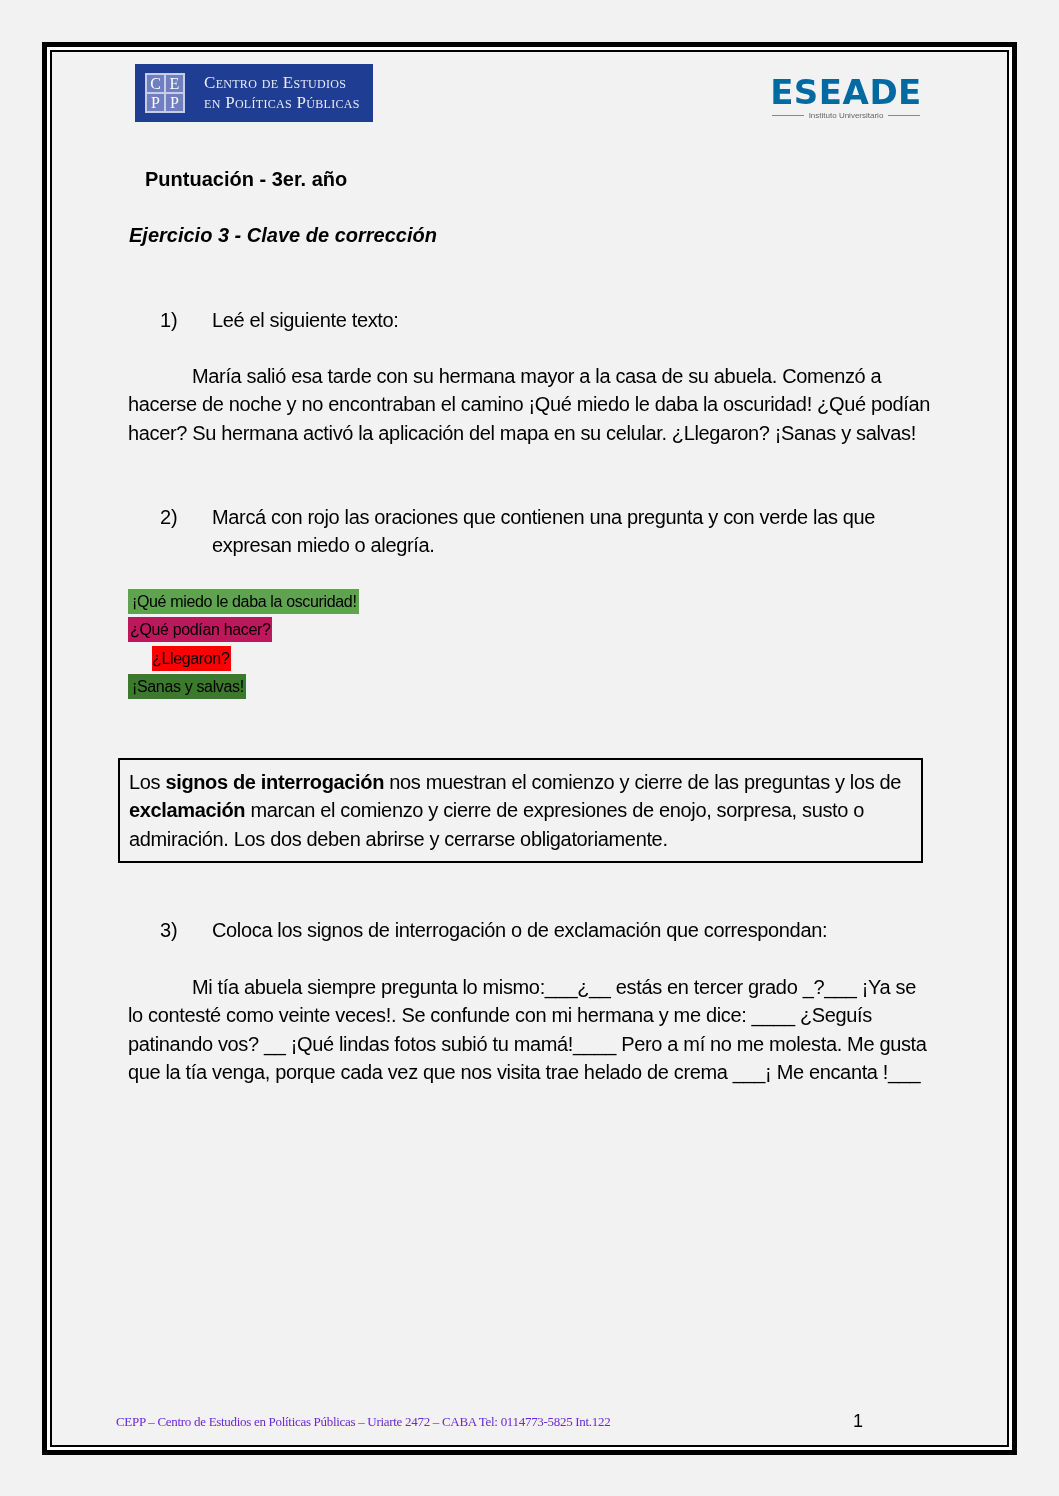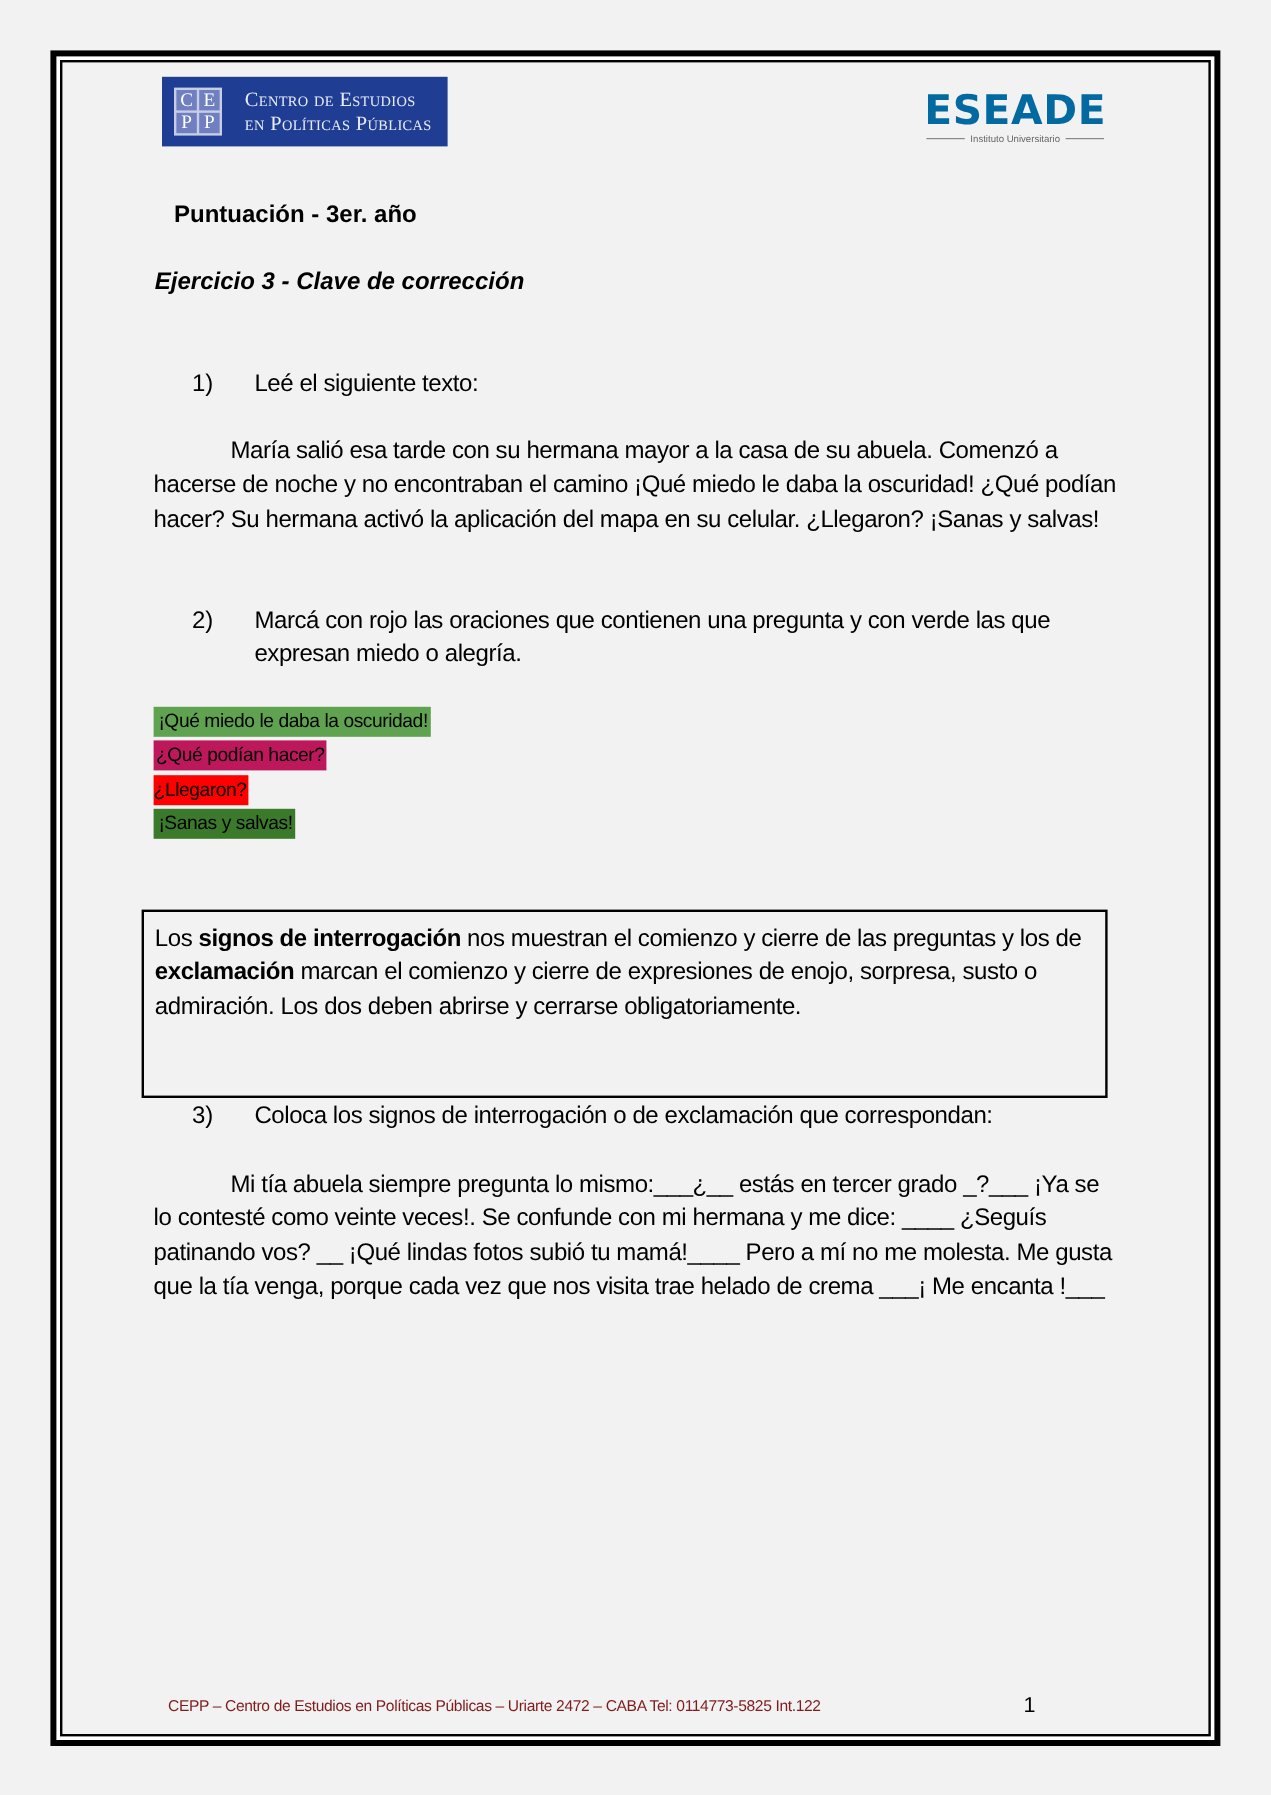--- a/index.html
+++ b/index.html
@@ -110,29 +110,30 @@
     .hl {
       position: absolute; left: 128px;
       height: 25px;
       font-size: 16px; line-height: 25px;
       padding: 0 2px 0 4px;
       box-sizing: border-box;
       white-space: nowrap;
     }
     .info-box {
       position: absolute; left: 118px; top: 758px;
-      width: 805px; height: 157px;
+      width: 805px; height: 105px;
       box-sizing: border-box;
       border: 2px solid #000;
       padding: 8px 10px 0 9px;
     }
     .footer {
-      position: absolute; left: 140px; top: 1414px;
+      position: absolute; left: 116px; top: 1414px;
       font-size: 13px; line-height: 16px; letter-spacing: -0.3px;
-      color: #7f1d1d;
+      color: #6d28d9;
+      font-family: Liberation Serif, serif;
     }
     .page-num {
       position: absolute; left: 853px; top: 1410px;
       font-size: 18px; line-height: 22px;
     }
   </style>
 </head>
 <body>
 
 <div class="frame-outer">
@@ -167,21 +168,21 @@
 <div class="item-num" style="top:306px;">1)</div>
 <div class="item-text" style="top:306px;">Leé el siguiente texto:</div>
 <div class="para body-text" style="top:362px;">María salió esa tarde con su hermana mayor a la casa de su abuela. Comenzó a hacerse de noche y no encontraban el camino ¡Qué miedo le daba la oscuridad! ¿Qué podían hacer? Su hermana activó la aplicación del mapa en su celular. ¿Llegaron? ¡Sanas y salvas!</div>
 
 <div class="item-num" style="top:503px;">2)</div>
 <div class="item-text" style="top:503px;">Marcá con rojo las oraciones que contienen una pregunta y con verde las que</div>
 <div class="item-text" style="top:531px;">expresan miedo o alegría.</div>
 
 <div class="hl body-text" style="top:589px; background:#5fa24f;">¡Qué miedo le daba la oscuridad!</div>
 <div class="hl body-text" style="top:617px; background:#be185d; padding-left:2px;"> ¿Qué podían hacer?</div>
-<div class="hl body-text" style="top:646px; background:#ff0000; padding-left:0;">¿Llegaron?</div>
+<div class="hl body-text" style="top:646px; background:#ff0000; padding-left:0;margin-left:24px;">¿Llegaron?</div>
 <div class="hl body-text" style="top:674px; background:#3a7a2a;">¡Sanas y salvas!</div>
 
 <div class="info-box body-text">
   <span>Los </span><b>signos de interrogación</b><span> nos muestran el comienzo y cierre de las preguntas y los de </span><b>exclamación</b><span> marcan el comienzo y cierre de expresiones de enojo, sorpresa, susto o admiración. Los dos deben abrirse y cerrarse obligatoriamente.</span>
 </div>
 
 <div class="item-num" style="top:916px;">3)</div>
 <div class="item-text" style="top:916px;">Coloca los signos de interrogación o de exclamación que correspondan:</div>
 <div class="para body-text" style="top:973px;">Mi tía abuela siempre pregunta lo mismo:___¿__ estás en tercer grado _?___ ¡Ya se lo contesté como veinte veces!.  Se confunde con mi hermana y me dice: ____ ¿Seguís patinando vos? __ ¡Qué lindas fotos subió tu mamá!____ Pero a mí no me molesta. Me gusta que la tía venga, porque cada vez que nos visita trae helado de crema ___¡ Me encanta !___</div>
 

